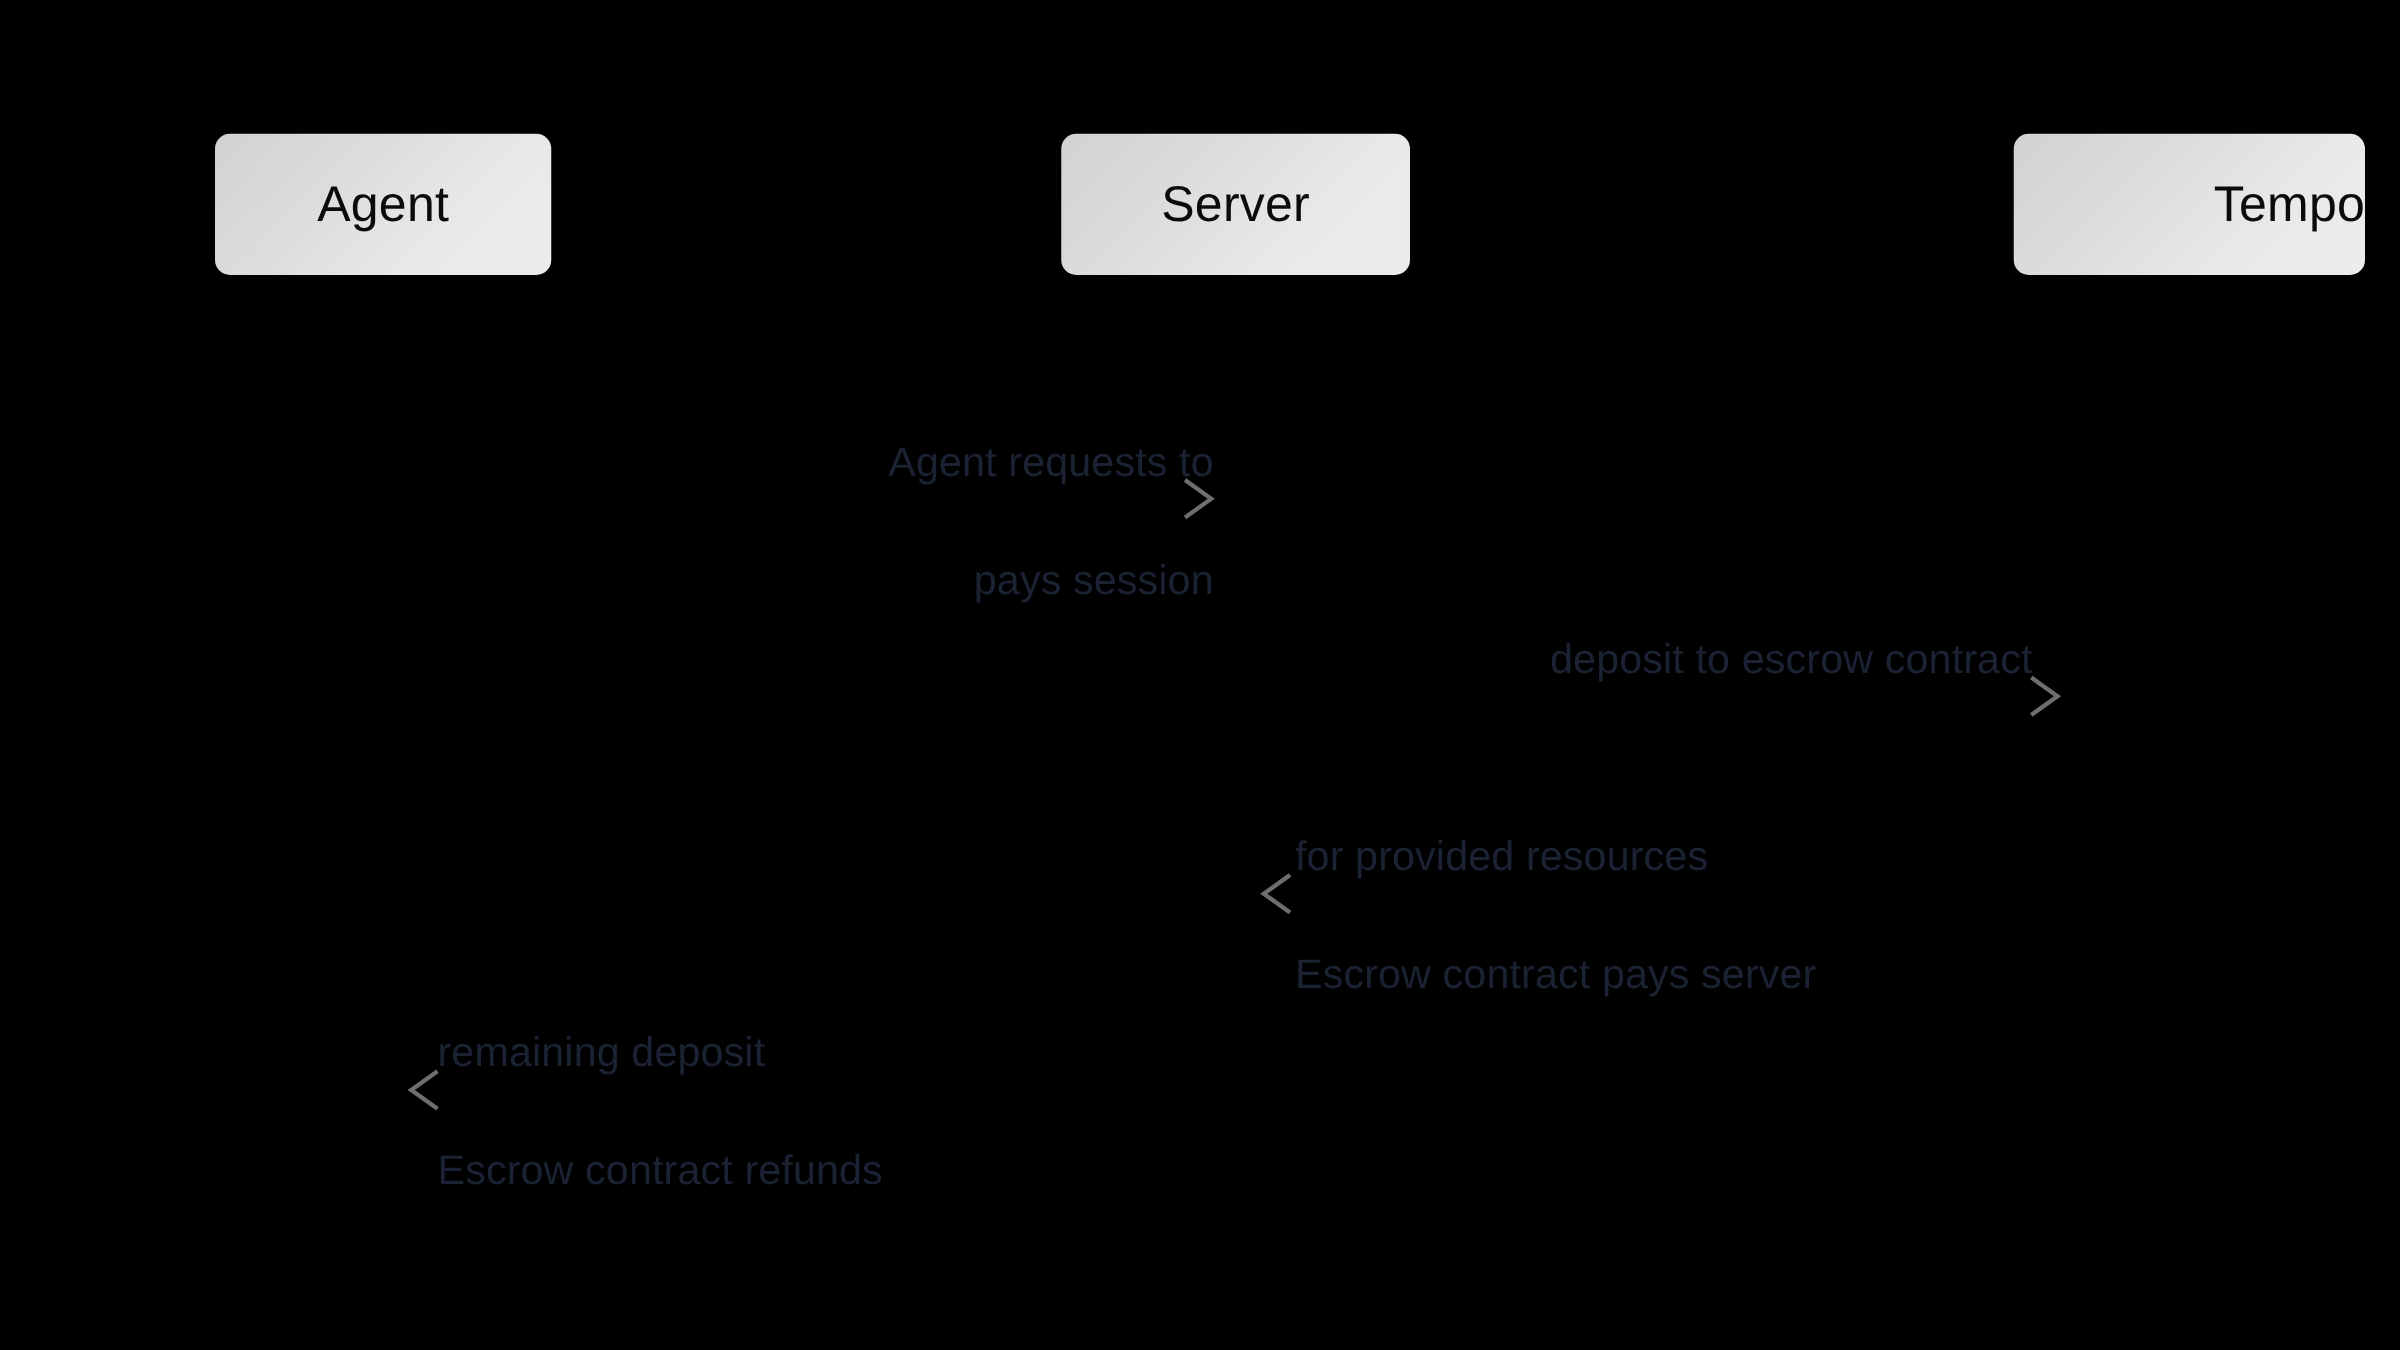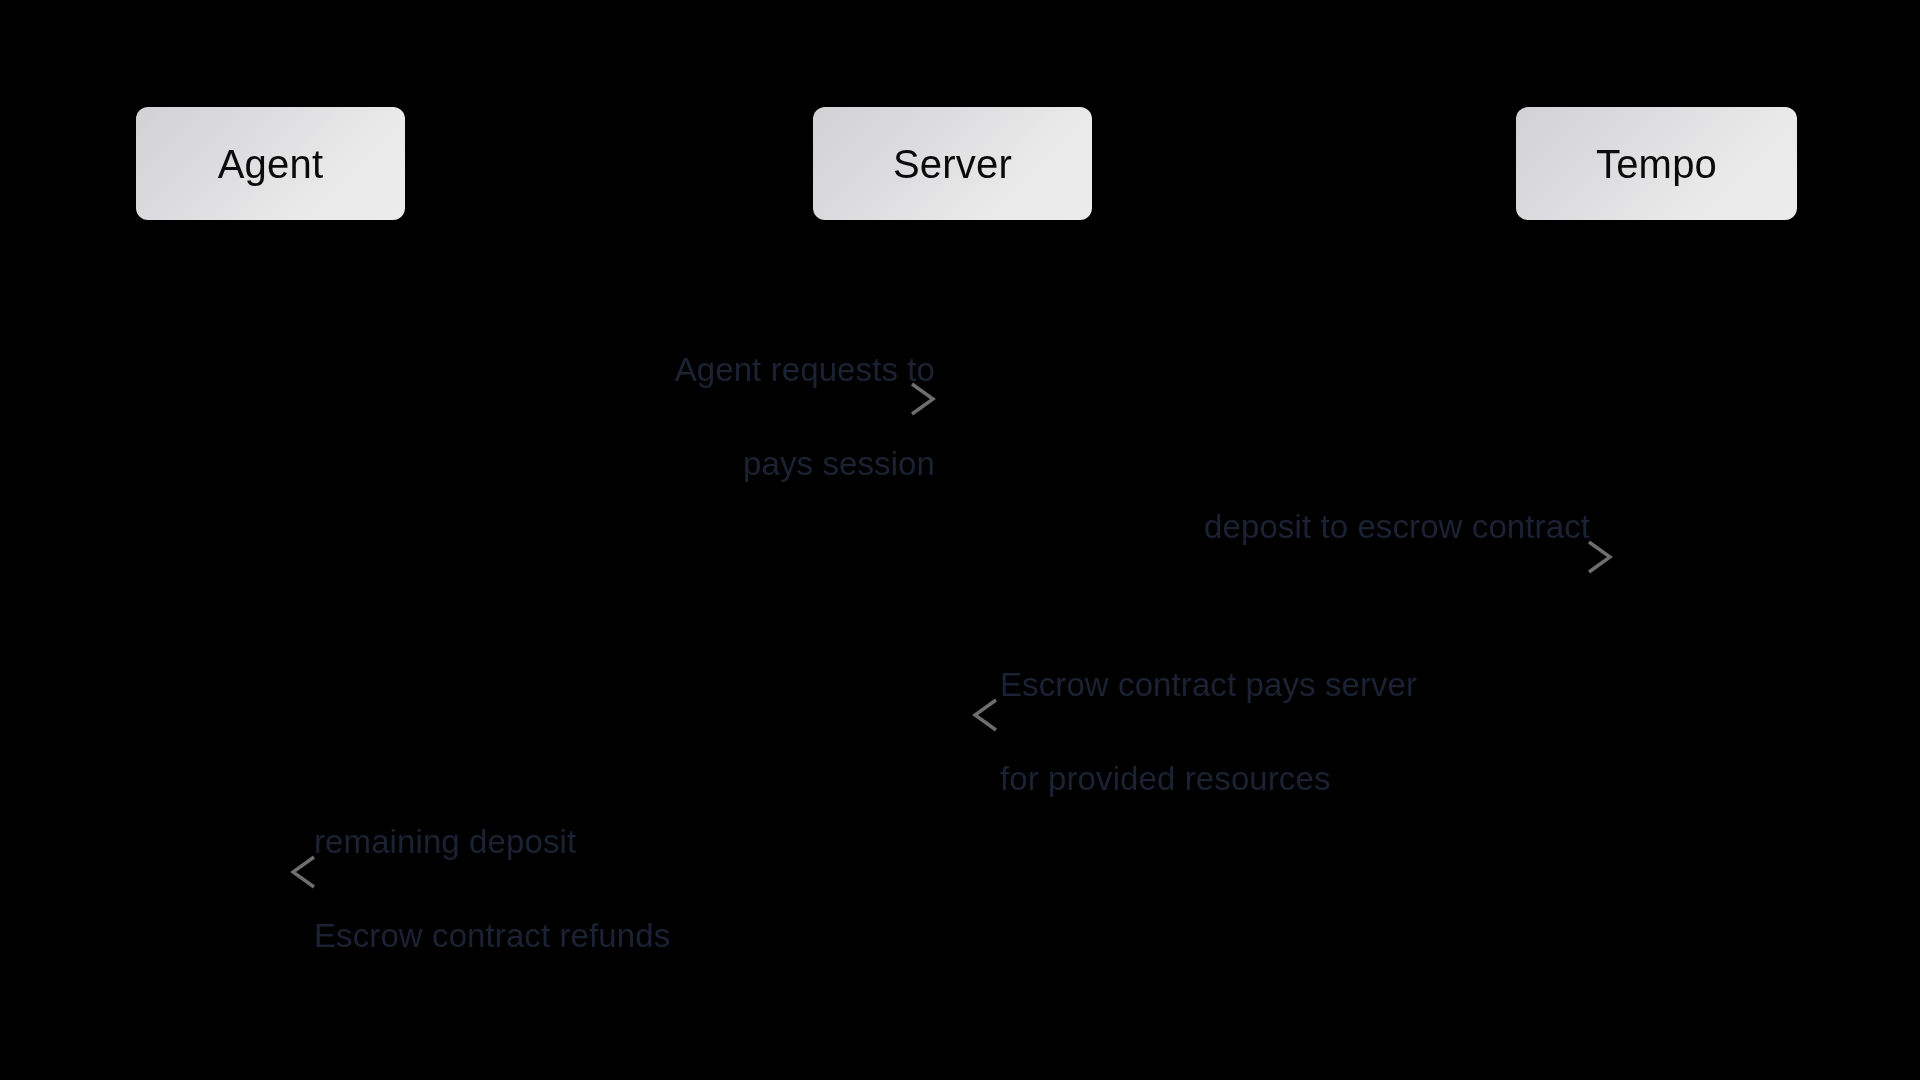--- a/index.html
+++ b/index.html
@@ -13,20 +13,21 @@
     overflow: hidden;
     font-family: "Liberation Sans", sans-serif;
     -webkit-font-smoothing: antialiased;
   }
 
   #diagram {
     position: relative;
     width: 1840px;
     height: 1080px;
     background: #000000;
+    margin-left: 36px;
   }
 
   
   .participant {
     position: absolute;
     top: 107px;
     height: 113px;
     border-radius: 12px;
     background: linear-gradient(135deg, #d2d2d4 0%, #dcdcde 35%, #e9e9ea 70%, #ececec 100%);
     box-shadow: 0 1px 3px rgba(0,0,0,0.55);
@@ -38,21 +39,21 @@
     color: #0b0b0c;
     font-size: 40px;
     font-weight: 400;
     letter-spacing: 0.2px;
     line-height: 1;
     font-family: "Liberation Sans", sans-serif;
   }
 
   #p-agent  { left: 136px;  width: 269px; }
   #p-server { left: 813px;  width: 279px; justify-content: center; }
-  #p-tempo  { left: 1516px; width: 281px; }
+  #p-tempo  { left: 1575px; width: 281px; justify-content: flex-end; }
 
   
   .message {
     position: absolute;
   }
   .message-label {
     position: absolute;
     color: #1a2233;
     font-size: 33px;
     line-height: 1.42;
@@ -118,22 +119,22 @@
       <div>deposit to escrow contract</div>
     </div>
     <svg class="arrow-svg" style="left:0; top:0;" width="1920" height="1080">
       <line x1="977" y1="557" x2="1605" y2="557" stroke="url(#grad-right)" stroke-width="3"></line>
       <polyline points="1589,542 1610,557 1589,572" fill="none" stroke="#6e6e6e" stroke-width="3.4" stroke-linecap="butt" stroke-linejoin="miter"></polyline>
     </svg>
   </div>
 
   <div class="message">
     <div class="message-label label-left" style="left: 1000px; top: 615px; width: 620px;">
+      <div>for provided resources</div>
       <div>Escrow contract pays server</div>
-      <div>for provided resources</div>
     </div>
     <svg class="arrow-svg" style="left:0; top:0;" width="1920" height="1080">
       <line x1="979" y1="715" x2="1613" y2="715" stroke="url(#grad-left)" stroke-width="3"></line>
       <polyline points="996,700 975,715 996,730" fill="none" stroke="#6e6e6e" stroke-width="3.4" stroke-linecap="butt" stroke-linejoin="miter"></polyline>
     </svg>
   </div>
 
   <div class="message">
     <div class="message-label label-left" style="left: 314px; top: 772px; width: 640px;">
       <div>remaining deposit</div>

